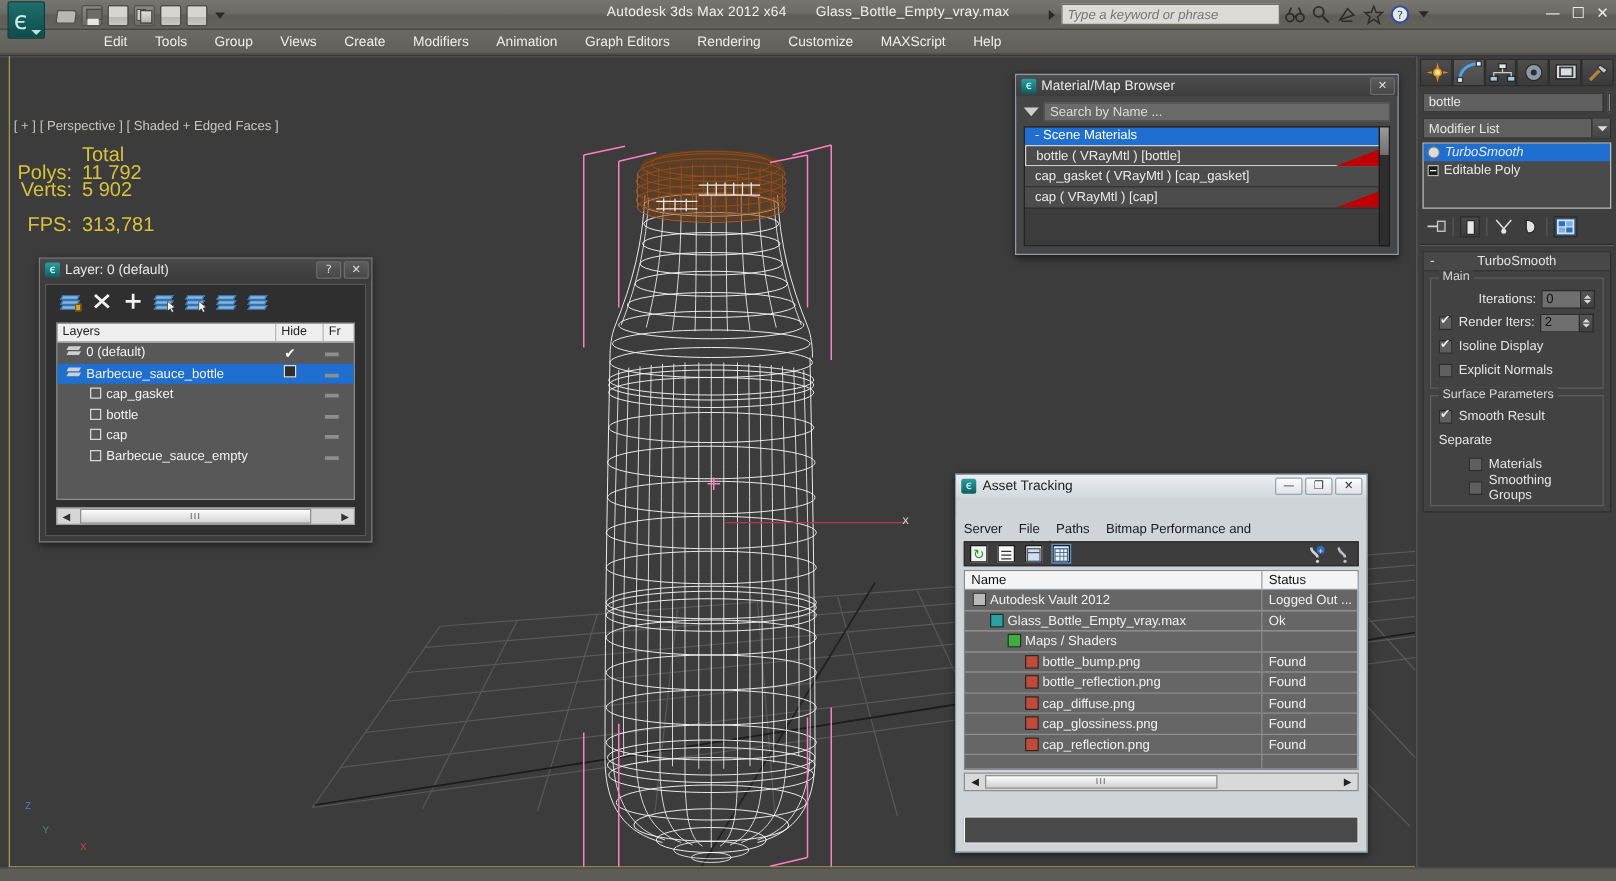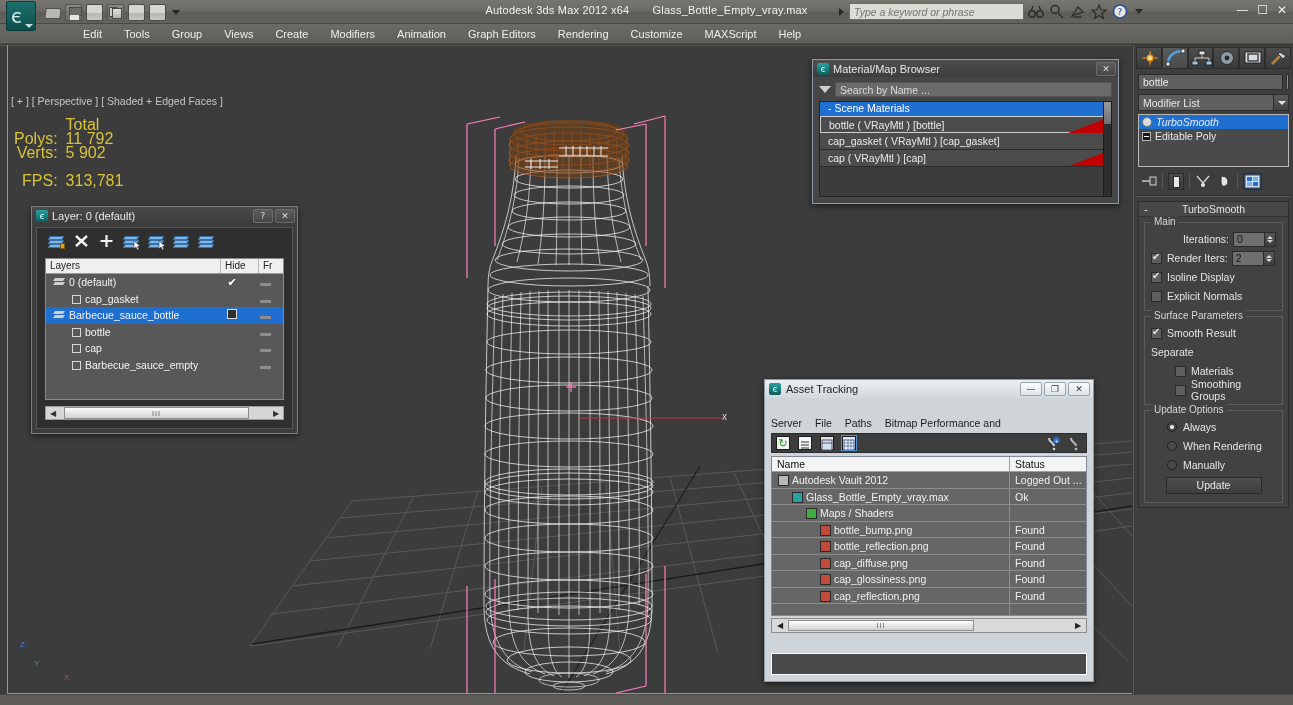--- a/index.html
+++ b/index.html
@@ -633,28 +633,28 @@
           <div style="flex:1">Layers</div>
           <div style="width:38px">Hide</div>
           <div style="width:24px;border-right:none">Fr</div>
         </div>
         <div id="layerRows">
             <div class="lay-row">
               <div class="nm" style="padding-left: 8px;"><span class="layicon lay"></span><span>0 (default)</span></div>
               <div style="width: 30px; text-align: center;"><span class="chkmark">✔</span></div>
               <div class="hid"><span class="dash"></span></div>
             </div>
+            <div class="lay-row sel">
+              <div class="nm" style="padding-left: 8px;"><span class="layicon lay"></span><span>Barbecue_sauce_bottle</span></div>
+              <div style="width: 30px; text-align: center;"><span class="emptybox"></span></div>
+              <div class="hid"><span class="dash"></span></div>
+            </div>
             <div class="lay-row">
               <div class="nm" style="padding-left: 26px;"><span class="layicon obj"></span><span>cap_gasket</span></div>
               <div style="width: 30px; text-align: center;"></div>
-              <div class="hid"><span class="dash"></span></div>
-            </div>
-            <div class="lay-row sel">
-              <div class="nm" style="padding-left: 8px;"><span class="layicon lay"></span><span>Barbecue_sauce_bottle</span></div>
-              <div style="width: 30px; text-align: center;"><span class="emptybox"></span></div>
               <div class="hid"><span class="dash"></span></div>
             </div>
             <div class="lay-row">
               <div class="nm" style="padding-left: 26px;"><span class="layicon obj"></span><span>bottle</span></div>
               <div style="width: 30px; text-align: center;"></div>
               <div class="hid"><span class="dash"></span></div>
             </div>
             <div class="lay-row">
               <div class="nm" style="padding-left: 26px;"><span class="layicon obj"></span><span>cap</span></div>
               <div style="width: 30px; text-align: center;"></div>
@@ -958,33 +958,17 @@
         <div class="frow" style="padding-left:24px">
           <div class="cb"></div>
           <span>Materials</span>
         </div>
         <div class="frow" style="padding-left:24px;margin-bottom:0">
           <div class="cb"></div>
           <span>Smoothing Groups</span>
         </div>
       </div>
 
-      <div class="grp">
-        <div class="glab">Update Options</div>
-        <div class="frow" style="padding-left:16px">
-          <div class="rb on"></div>
-          <span>Always</span>
-        </div>
-        <div class="frow" style="padding-left:16px">
-          <div class="rb"></div>
-          <span>When Rendering</span>
-        </div>
-        <div class="frow" style="padding-left:16px">
-          <div class="rb"></div>
-          <span>Manually</span>
-        </div>
-        <div class="cpbtn">Update</div>
-      </div>
     </div>
   </div>
 
   <div class="botbar"></div>
 </div>
 
 </body></html>

